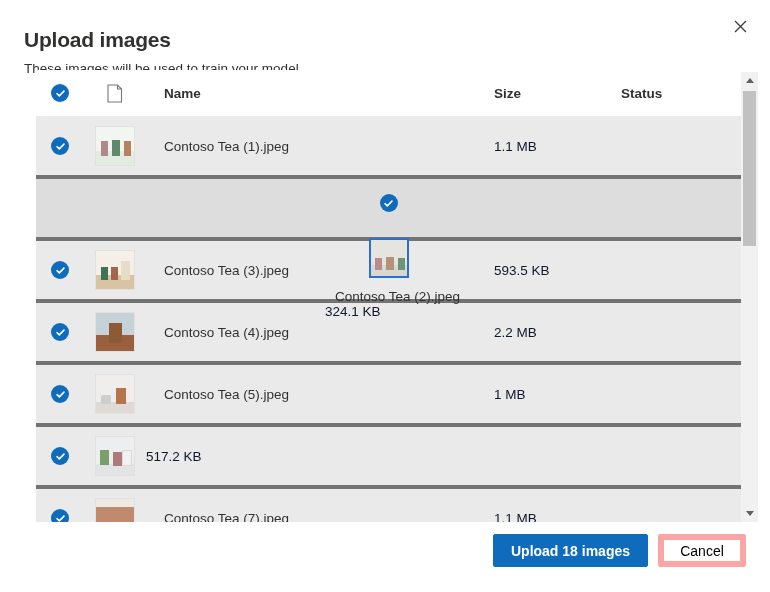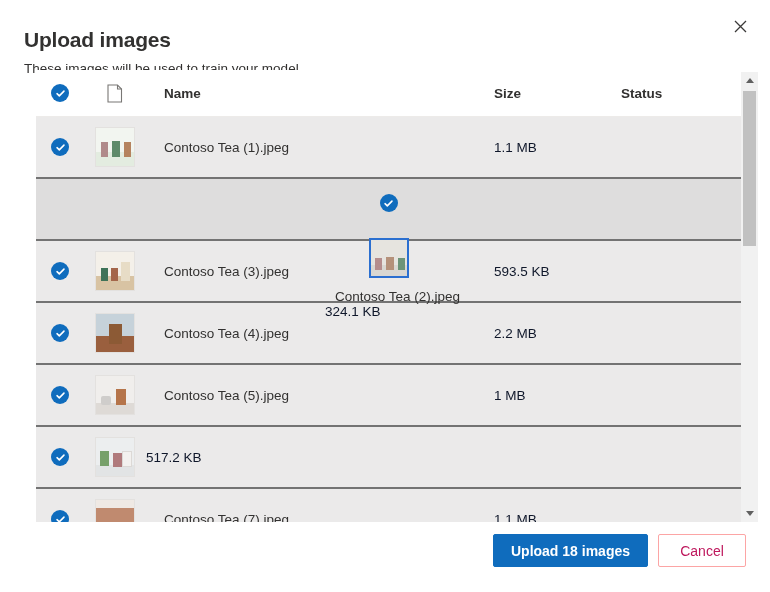--- a/index.html
+++ b/index.html
@@ -90,21 +90,21 @@
   .col-name   { flex: 1 1 auto; padding-left: 18px; }
   .col-size   { width: 127px; flex: 0 0 127px; }
   .col-status { width: 120px; flex: 0 0 120px; }
 
   
   .grid-row {
     display: flex;
     align-items: center;
     height: 62px;
     background: #ebeaea;
-    border-bottom: 2px solid #737373;
+    border-bottom: 4px solid #737373;
     cursor: pointer;
   }
   .grid-row.selected { background: #dedddd; flex-direction: column; }
   .grid-row .cell {
     font-size: 13.5px;
     color: #323130;
     font-weight: 400;
   }
   .grid-row .cell-size { color: #0f172a; }
 
@@ -194,22 +194,22 @@
   .btn-primary {
     background: #0f6cbd;
     color: #ffffff;
     border: 1px solid #0f6cbd;
     font-weight: 600;
     min-width: 155px;
     height: 33px;
   }
   .btn-secondary {
     background: #ffffff;
-    color: #be185d;
-    border: 1px solid #fca5a5;
+    color: #000000;
+    border: 6px solid #fca5a5;
     font-weight: 400;
     min-width: 88px;
     height: 33px;
   }
 </style>
 </head>
 <body>
 
 <div class="dialog">
 

